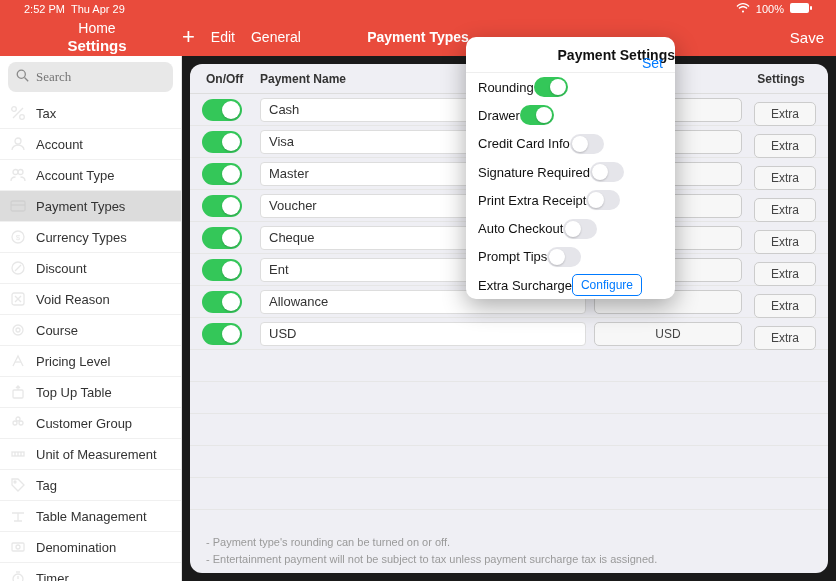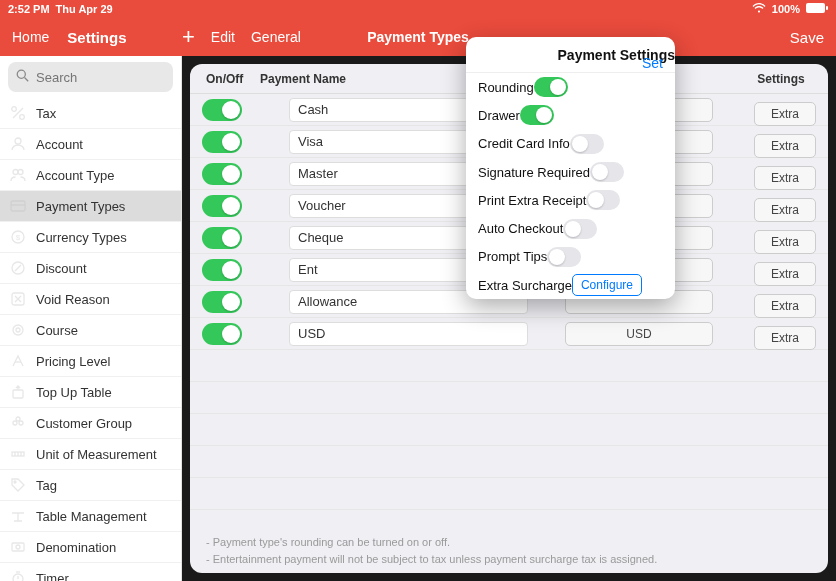--- a/index.html
+++ b/index.html
@@ -1,44 +1,44 @@
 <!DOCTYPE html>
 <html><head>
 <meta charset="utf-8">
 <style>
   * { box-sizing: border-box; margin: 0; padding: 0; font-family: -apple-system, "Helvetica Neue", sans-serif; }
   body { width: 836px; height: 581px; overflow: hidden; background: #fff; position: relative; }
-  .status-bar { height: 18px; background: #e94b3c; color: #fff; display: flex; align-items: center; font-size: 11px; padding: 0 8px; justify-content: space-between; font-weight: 700; }
+  .status-bar { height: 18px; background: #e94b3c; color: #fff; display: flex; align-items: center; font-size: 11px; padding: 0 24px; justify-content: space-between; font-weight: 400; }
   .status-left, .status-right { display: flex; align-items: center; gap: 6px; }
   .header { height: 38px; background: #e94b3c; color: #fff; display: flex; align-items: center; padding: 0 12px; }
-  .header-left { width: 170px; display: flex; gap: 18px; align-items: center; }
+  .header-left { width: 170px; display: flex; gap: 1px; align-items: center; flex-direction: column; }
   .header-home { font-size: 14px; font-weight: 400; }
   .header-settings { font-size: 15px; font-weight: 700; }
   .header-mid { display: flex; align-items: center; gap: 16px; font-size: 14px; }
   .header-plus { font-size: 22px; line-height: 1; font-weight: 300; }
   .header-title { position: absolute; left: 50%; transform: translateX(-50%); font-size: 14px; font-weight: 600; }
   .header-save { margin-left: auto; font-size: 15px; }
   .body { display: flex; height: calc(581px - 18px - 38px); }
   .sidebar { width: 182px; background: #fff; border-right: 1px solid #e2e2e2; overflow-y: auto; }
   .search-wrap { padding: 6px 8px; }
-  .search-box { width: 100%; height: 30px; border-radius: 8px; background: #e8e8e8; border: none; padding: 0 10px 0 28px; font-size: 13px; color: #8a8a8a; }
+  .search-box { width: 100%; height: 30px; border-radius: 8px; background: #e8e8e8; border: none; padding: 0 10px 0 28px; font-size: 13px; color: #8a8a8a; font-family: Liberation Serif, serif; }
   .search-wrap-inner { position: relative; }
   .search-icon { position: absolute; left: 8px; top: 50%; transform: translateY(-50%); color: #8a8a8a; }
   .side-item { height: 31px; display: flex; align-items: center; padding: 0 10px; gap: 10px; font-size: 13px; color: #333; border-bottom: 1px solid #f0f0f0; cursor: pointer; }
   .side-item.selected { background: #dcdcdc; }
   .side-icon { width: 16px; height: 16px; display: flex; align-items: center; justify-content: center; opacity: 0.35; }
   .main { flex: 1; background: #1a1a1a; position: relative; padding: 8px; }
   .main-panel { background: #efeff4; border-radius: 12px; height: 100%; padding: 0; display: flex; flex-direction: column; position: relative; }
   .table-header { display: flex; align-items: center; height: 30px; padding: 0 12px; font-size: 12px; font-weight: 600; color: #333; border-bottom: 1px solid #ddd; }
   .col-onoff { width: 58px; text-align: left; padding-left: 4px; }
   .col-name { flex: 1; }
   .col-spacer { width: 230px; }
   .col-settings { width: 70px; text-align: center; }
   .rows { overflow-y: auto; }
-  .row { display: flex; align-items: center; height: 32px; padding: 0 12px; border-bottom: 1px solid #e6e6e6; gap: 29px; }
+  .row { display: flex; align-items: center; height: 32px; padding: 0 12px; border-bottom: 1px solid #e6e6e6; }
   .row .toggle { width: 58px; }
   .row .name-input { flex: 1; height: 24px; border: 1px solid #ddd; border-radius: 4px; background: #fff; padding: 0 8px; font-size: 13px; color: #333; }
   .row .mid-btn { width: 148px; height: 24px; margin: 0 4px 0 8px; border: 1px solid #ccc; border-radius: 5px; background: #f7f7f7; font-size: 12px; color: #444; display: flex; align-items: center; justify-content: center; }
   .row .extra-btn { width: 62px; height: 24px; margin-left: 8px; border: 1px solid #ccc; border-radius: 5px; background: #f7f7f7; font-size: 12px; color: #444; display: flex; align-items: center; justify-content: center; margin-top: 8px; }
   .toggle-sw { width: 40px; height: 22px; border-radius: 11px; position: relative; cursor: pointer; }
   .toggle-sw.on { background: #34c759; }
   .toggle-sw.off { background: #e5e5ea; }
   .toggle-knob { width: 18px; height: 18px; background: #fff; border-radius: 50%; position: absolute; top: 2px; box-shadow: 0 1px 2px rgba(0,0,0,0.2); }
   .toggle-sw.on .toggle-knob { right: 2px; }
   .toggle-sw.off .toggle-knob { left: 2px; }

